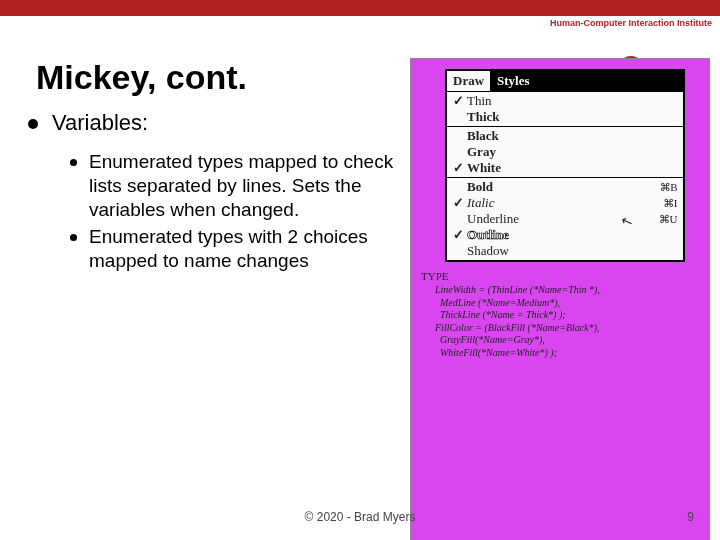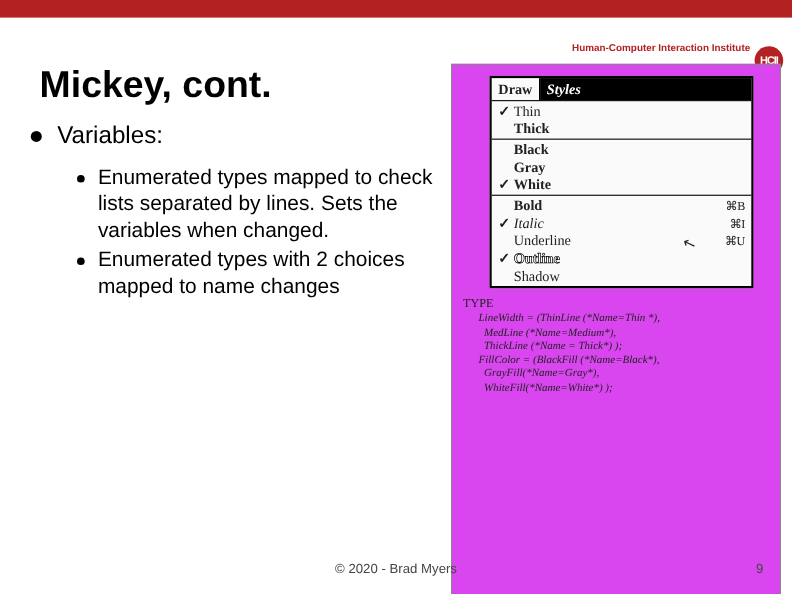--- a/index.html
+++ b/index.html
@@ -21,20 +21,21 @@
   .hcii {
     position: absolute;
     top: 18px;
     right: 8px;
     display: flex;
     align-items: center;
     gap: 4px;
     font-size: 9px;
     color: #b22222;
     font-weight: bold;
+    flex-direction: column;
   }
   .hcii-logo {
     width: 26px;
     height: 26px;
     border-radius: 50%;
     background: #b22222;
     color: #fff;
     font-size: 10px;
     display: flex;
     align-items: center;
@@ -110,21 +111,20 @@
   }
   .menu-header .draw-col {
     padding: 2px 6px;
     border-right: 1px solid #000;
   }
   .menu-header .styles-col {
     flex: 1;
     background: #000;
     color: #fff;
     padding: 2px 6px;
-    font-style: italic;
   }
   .menu-section {
     border-top: 1px solid #000;
     padding: 1px 0;
   }
   .menu-item {
     display: flex;
     align-items: center;
     padding: 0 6px;
     font-size: 13px;

